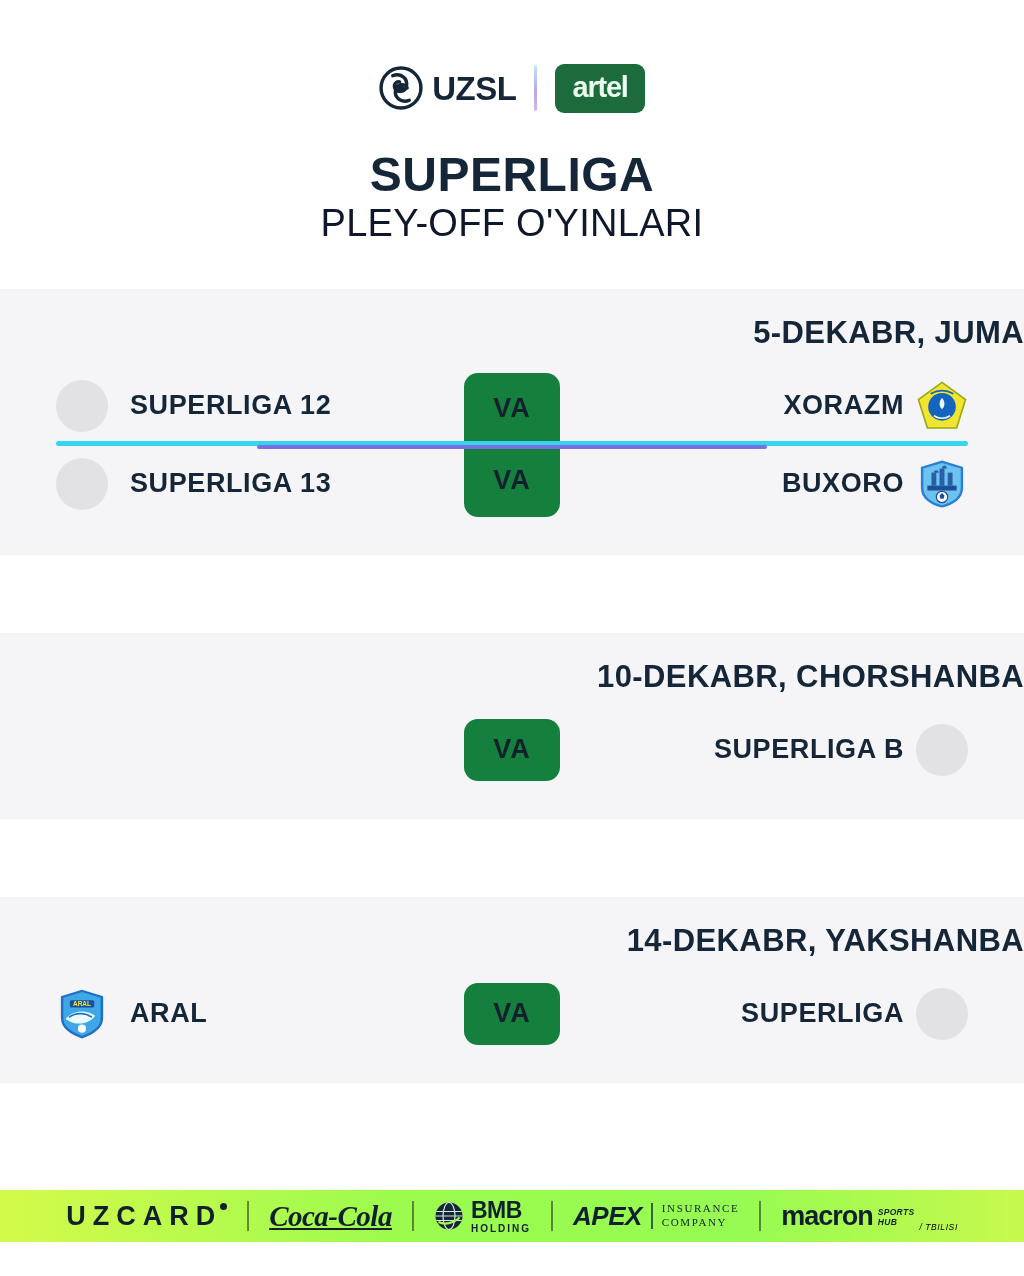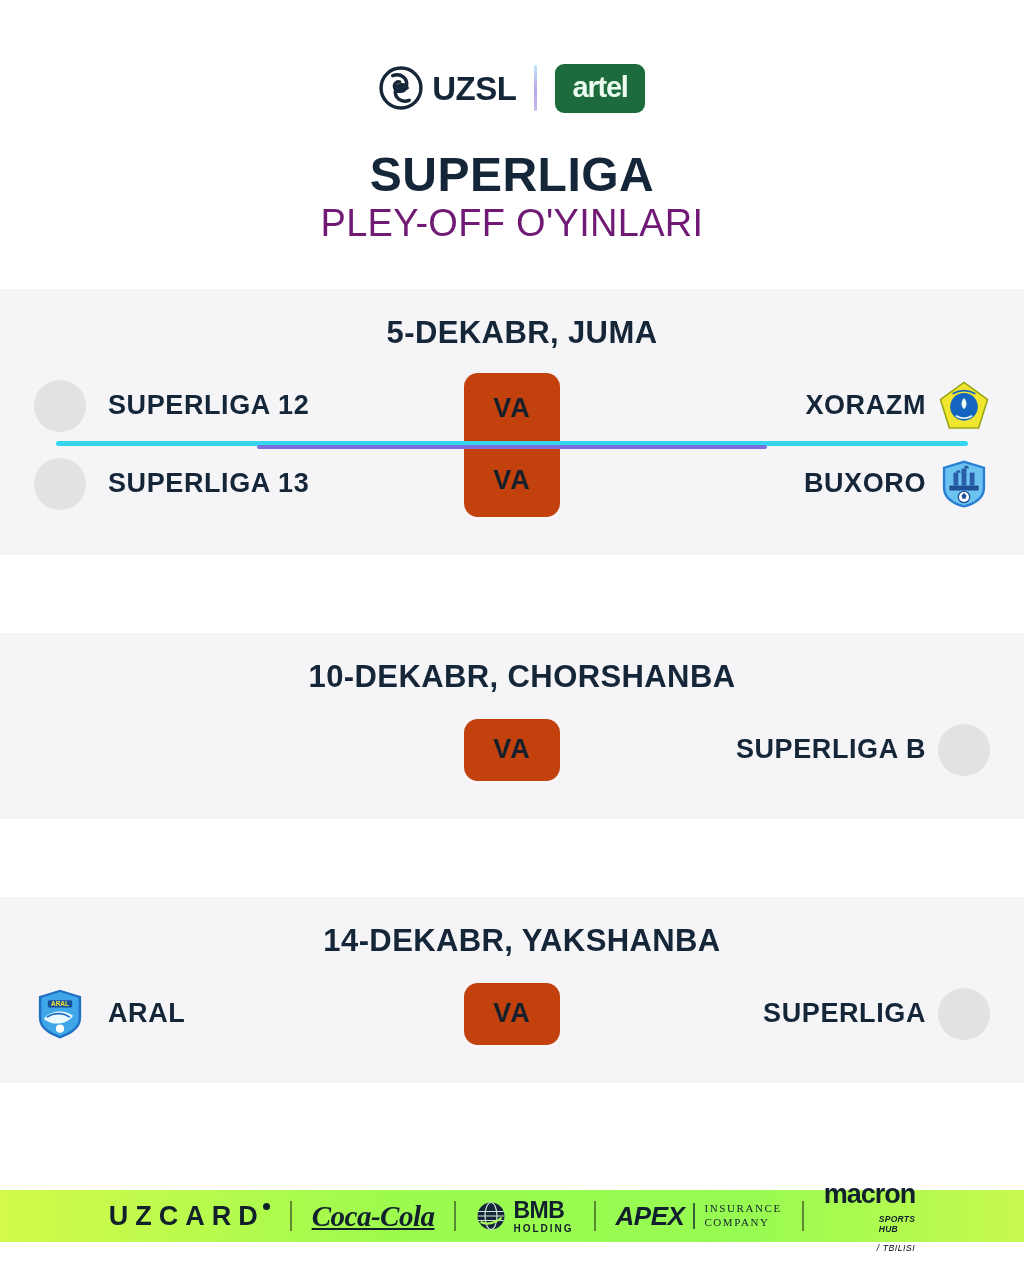--- a/index.html
+++ b/index.html
@@ -36,61 +36,61 @@
     color: #eafbf0; font-size: 29px; font-weight: 700;
     letter-spacing: -1.2px; line-height: 1; font-style: normal;
   }
 
   .title-block { margin-top: 30px; }
   .title-main {
     font-size: 48px; font-weight: 800; color: #152639;
     letter-spacing: 0.5px; line-height: 1.06;
   }
   .title-sub {
-    font-size: 38px; font-weight: 400; color: #701a75;
+    font-size: 38px; font-weight: 400; color: #0f172a;
     letter-spacing: 0.3px; line-height: 1.1; margin-top: 2px;
   }
 
   
   .block { background: #f5f5f7; width: 100%; position: relative; }
   .block-gap { height: 78px; background: #fff; }
   #block-0 { margin-top: 44px; padding: 26px 0 32px; }
   #block-1 { padding: 26px 0 30px; }
   #block-2 { padding: 26px 0 30px; }
 
   .block-date {
-    text-align: center; font-size: 31px; font-weight: 800;
+    text-align: right; font-size: 31px; font-weight: 800;
     color: #152639; letter-spacing: 0.4px; padding-left: 20px;
   }
 
   .rows { position: relative; margin-top: 16px; }
 
   .row {
     display: flex; align-items: center;
-    height: 78px; padding: 0 34px;
+    height: 78px; padding: 0 56px;
   }
   .side {
     flex: 1 1 0; display: flex; align-items: center; gap: 22px; min-width: 0;
   }
   .side.right { justify-content: flex-end; gap: 12px; }
   .team-name {
     font-size: 27px; font-weight: 800; color: #152639;
     letter-spacing: 0.6px; white-space: nowrap;
   }
   .crest { width: 52px; height: 52px; flex: 0 0 52px; display:block; }
   .crest-placeholder {
     width: 52px; height: 52px; flex: 0 0 52px;
     border-radius: 50%; background: #e2e2e5;
   }
   .va-slot { flex: 0 0 96px; height: 78px; }
 
   
   .va-badge {
     position: absolute; left: 50%; transform: translateX(-50%);
-    width: 96px; background: #c2410c; border-radius: 14px;
+    width: 96px; background: #15803d; border-radius: 14px;
     display: flex; flex-direction: column;
     align-items: center; justify-content: space-around;
     z-index: 2;
   }
   .va-text {
     font-size: 27px; font-weight: 800; color: #14202c;
     letter-spacing: 1px; line-height: 1;
     display:flex; align-items:center; justify-content:center;
     width: 100%;
   }
@@ -138,21 +138,21 @@
   .apex { display: flex; align-items: center; gap: 9px; }
   .apex-main {
     font-size: 26px; font-weight: 700; color: #11202c;
     letter-spacing: -0.5px; font-style: italic;
   }
   .apex-bar { width: 2px; height: 26px; background: #11202c; opacity:.7; }
   .apex-sub {
     font-family: "Liberation Serif", serif;
     font-size: 11px; color: #11202c; letter-spacing: 1.6px; line-height: 1.25;
   }
-  .macron { display: flex; align-items: flex-end; gap: 5px; flex-direction: column; }
+  .macron { display: flex; align-items: flex-end; gap: 5px; }
   .macron-main {
     font-size: 27px; font-weight: 800; color: #11202c; letter-spacing: -1px;
   }
   .macron-sub {
     font-size: 8.5px; font-weight: 700; font-style: italic;
     color: #11202c; line-height: 1.15; padding-bottom: 4px; letter-spacing: .3px;
   }
   .macron-city { font-size: 8.5px; font-style: italic; letter-spacing: .6px; }
 </style>
 </head>

